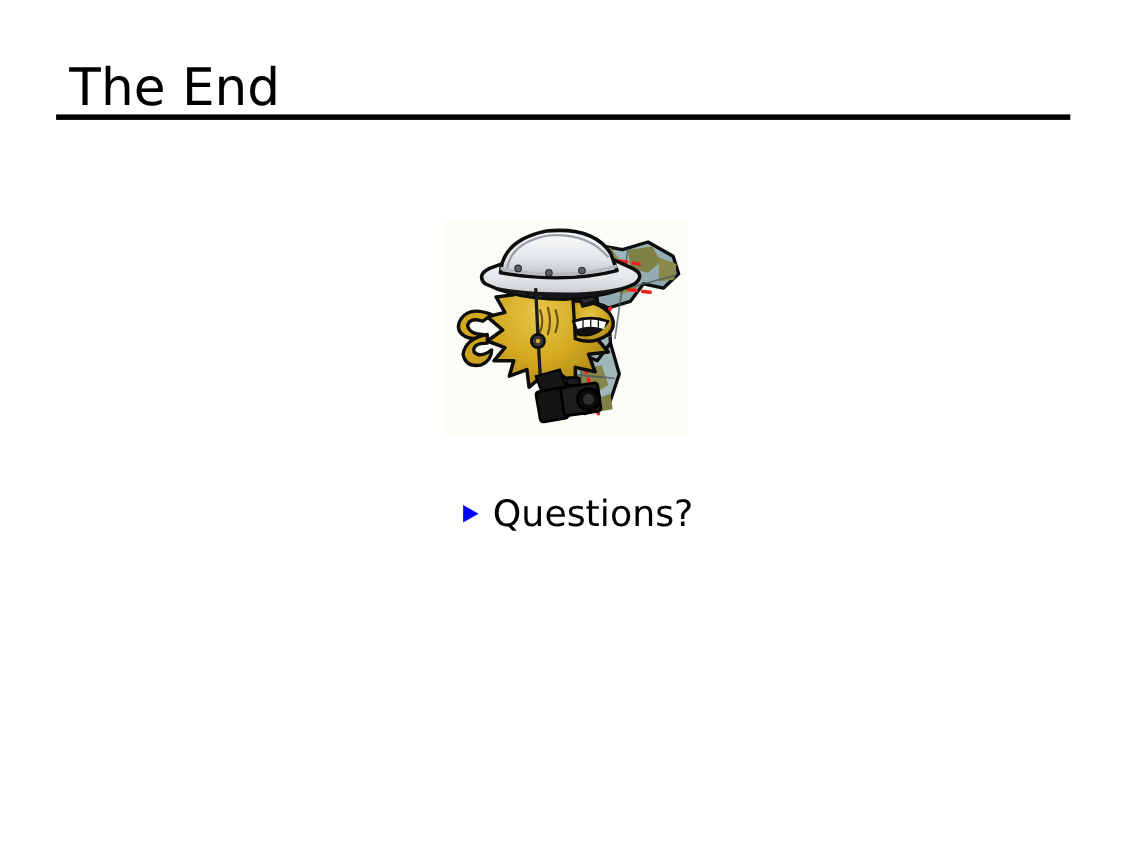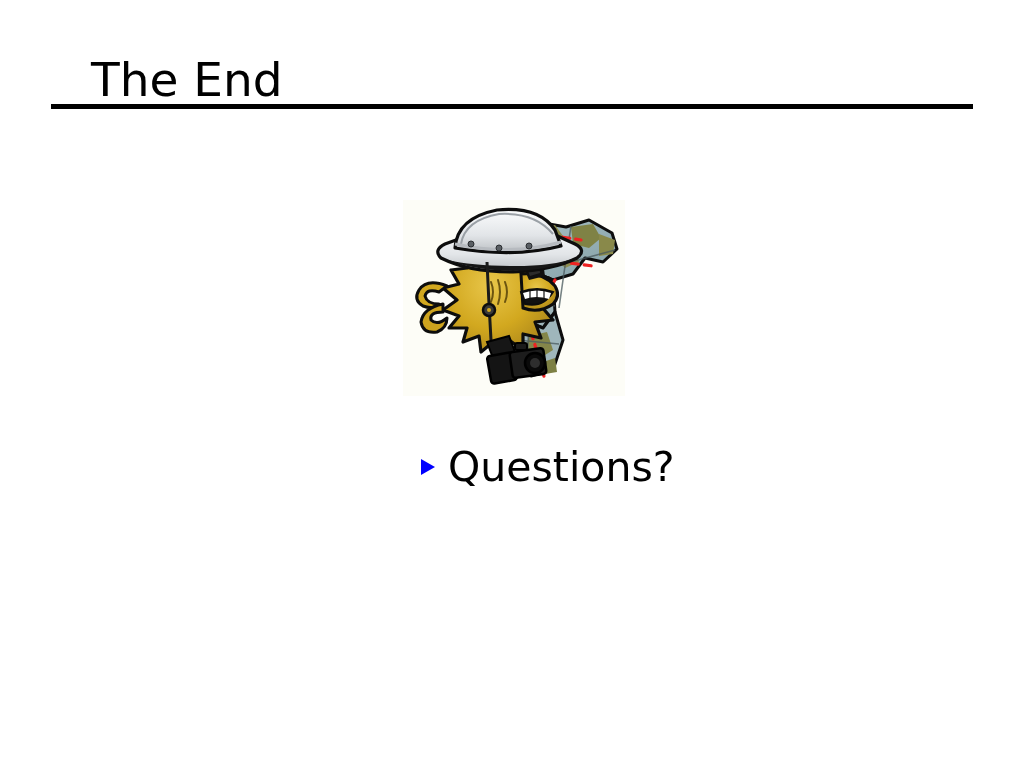--- a/index.html
+++ b/index.html
@@ -25,21 +25,20 @@
   .slide-title {
     position: absolute;
     left: 63px;
     top: 52px;
     font-size: 47px;
     line-height: 56px;
     font-weight: 400;
     color: #000000;
     letter-spacing: 0px;
     white-space: nowrap;
-    margin-left: 28px;
   }
   .title-rule {
     position: absolute;
     left: 51px;
     top: 104px;
     width: 922px;
     height: 5px;
     background: #000000;
   }
 
@@ -70,21 +69,21 @@
   .bullet-marker {
     width: 0;
     height: 0;
     border-top: 8px solid transparent;
     border-bottom: 8px solid transparent;
     border-left: 14px solid #0000ff;
     margin-right: 13px;
     flex: 0 0 auto;
   }
   .bullet-text {
-    font-size: 41px;
+    font-size: 33px;
     line-height: 40px;
     color: #000000;
     font-weight: 400;
   }
 </style>
 </head>
 <body>
 
 <div class="slide">
 

